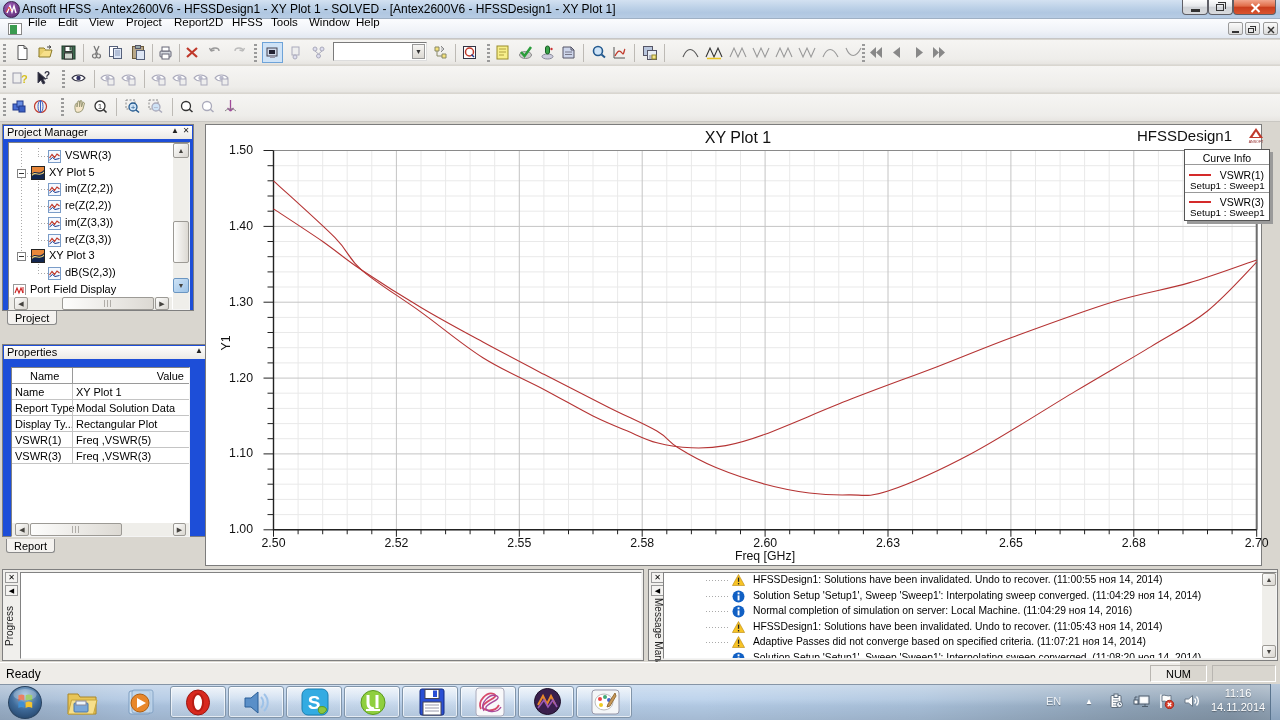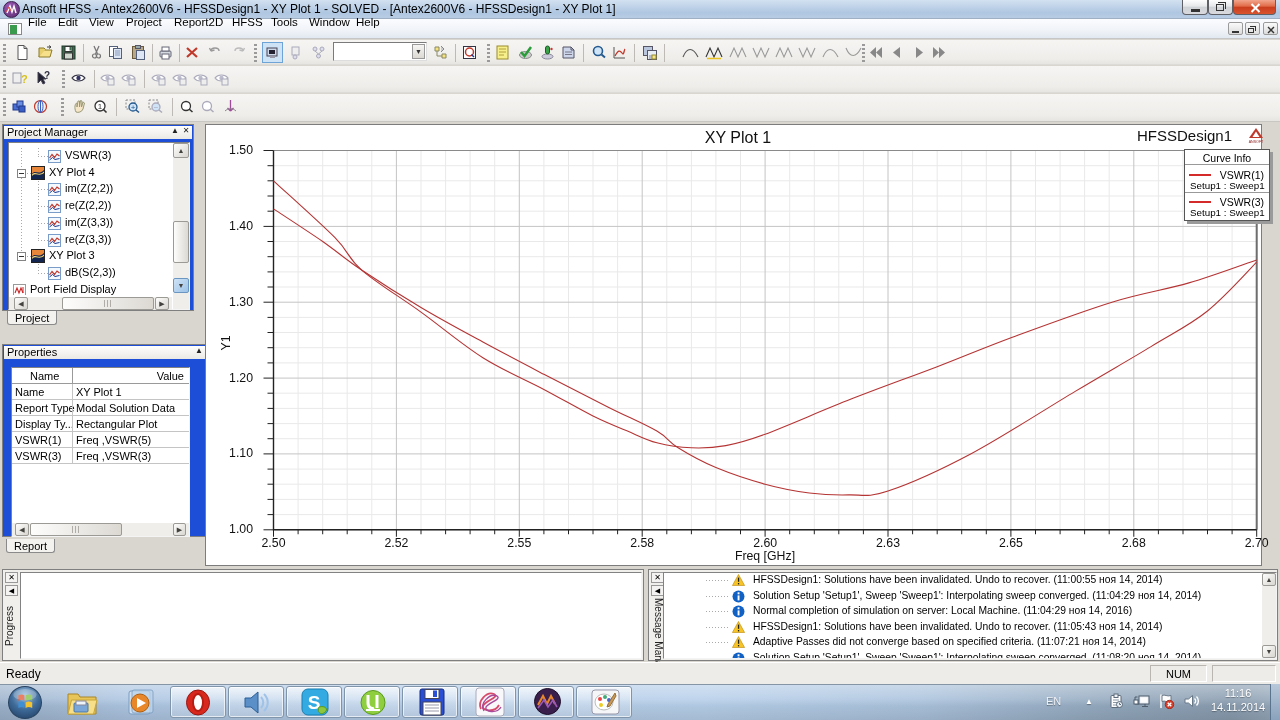--- a/index.html
+++ b/index.html
@@ -51,21 +51,21 @@
 
 
 .prow { position:absolute; left:0; width:100%; height:16px; border-bottom:1px solid #c4c4c4; font-size:11px; }
 .pc1 { position:absolute; left:3px; top:2px; }
 .pc2 { position:absolute; left:64px; top:2px; }
 
 
 .msgrow { position:absolute; left:0; height:15.5px; font-size:10.3px; white-space:nowrap; color:#000; }
 
 
-#statusbar { left:0; top:662px; width:1280px; height:22px; background:#eeece8; border-top:1px solid #fff; }
+#statusbar { left:0; top:662px; width:1180px; height:22px; background:#eeece8; border-top:1px solid #fff; }
 #taskbar { left:0; top:684px; width:1280px; height:36px;
   background:linear-gradient(90deg,#9db3cc 0%,#aec6e2 10%,#b5cde9 30%,#b7cfea 55%,#abc3dd 72%,#92a7bc 88%,#8a9db0 96%,#97a9bb 100%); border-top:1px solid #8695a6; }
 #taskbar::after { content:""; position:absolute; left:0; top:0; width:100%; height:100%;
   background:linear-gradient(180deg,rgba(255,255,255,.35) 0%,rgba(255,255,255,.12) 40%,rgba(0,0,0,.04) 60%,rgba(0,0,0,.10) 100%); }
 .taskbtn { position:absolute; top:686px; width:56px; height:32px; border:1px solid #8195aa; border-radius:3px;
   box-shadow:inset 0 0 0 1px rgba(255,255,255,.65);
   background:linear-gradient(180deg,rgba(255,255,255,.7),rgba(240,246,252,.35) 50%,rgba(215,228,240,.25)); }
 .tray { position:absolute; color:#ffffff; font-size:11px; text-shadow:0 1px 1px rgba(0,0,0,.35); }
 </style>
 </head>
@@ -385,21 +385,21 @@
         </svg></div>
       <div class="titem" style="left:56px;top:1.0px;">VSWR(3)</div>
       <div style="position:absolute;left:12px;top:24.7px;width:10px;height:1px;background-image:repeating-linear-gradient(90deg,#aaa 0 1px,transparent 1px 3px);"></div>
       <div style="position:absolute;left:8px;top:20.7px;width:9px;height:9px;border:1px solid #848484;background:#fff;"></div>
       <div style="position:absolute;left:10px;top:24.7px;width:5px;height:1px;background:#333;"></div>
       <div style="position:absolute;left:22px;top:17.7px;"><svg width="14" height="14" viewBox="0 0 14 14">
           <rect x="0.5" y="0.5" width="13" height="13" fill="#12264f" stroke="#222"></rect>
           <path d="M1 8 C4 3,7 10,13 4 L13 1 L1 1 Z" fill="#e8873a"></path>
           <path d="M1 10 C5 6,8 11,13 7 L13 5.5 C8 11,5 4,1 8.5 Z" fill="#f5d776"></path>
         </svg></div>
-      <div class="titem" style="left:40px;top:17.7px;">XY Plot 4</div>
+      <div class="titem" style="left:40px;top:17.7px;">XY Plot 5</div>
       <div style="position:absolute;left:29px;top:41.4px;width:11px;height:1px;background-image:repeating-linear-gradient(90deg,#aaa 0 1px,transparent 1px 3px);"></div>
       <div style="position:absolute;left:39px;top:34.4px;"><svg width="13" height="13" viewBox="0 0 13 13">
           <rect x="0.5" y="0.5" width="12" height="12" fill="#f4f8ff" stroke="#7a9cc8"></rect>
           <path d="M1.5 8 L4 4.5 L6.5 7.5 L9 4 L11.5 6" stroke="#c0392b" stroke-width="1.2" fill="none"></path>
           <path d="M1.5 10 L4.5 7.5 L7 9.5 L11.5 8.5" stroke="#1a3c8f" stroke-width="1" fill="none"></path>
         </svg></div>
       <div class="titem" style="left:56px;top:34.4px;">im(Z(2,2))</div>
       <div style="position:absolute;left:29px;top:58.099999999999994px;width:11px;height:1px;background-image:repeating-linear-gradient(90deg,#aaa 0 1px,transparent 1px 3px);"></div>
       <div style="position:absolute;left:39px;top:51.099999999999994px;"><svg width="13" height="13" viewBox="0 0 13 13">
           <rect x="0.5" y="0.5" width="12" height="12" fill="#f4f8ff" stroke="#7a9cc8"></rect>

